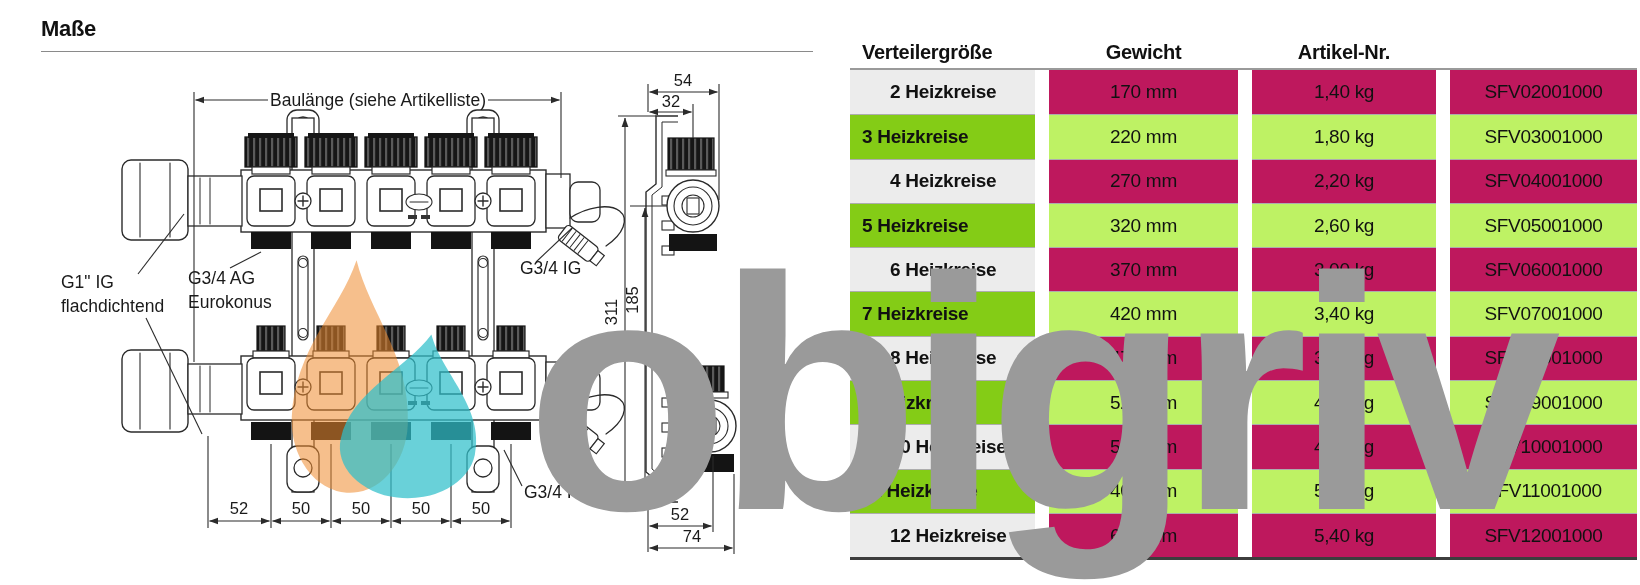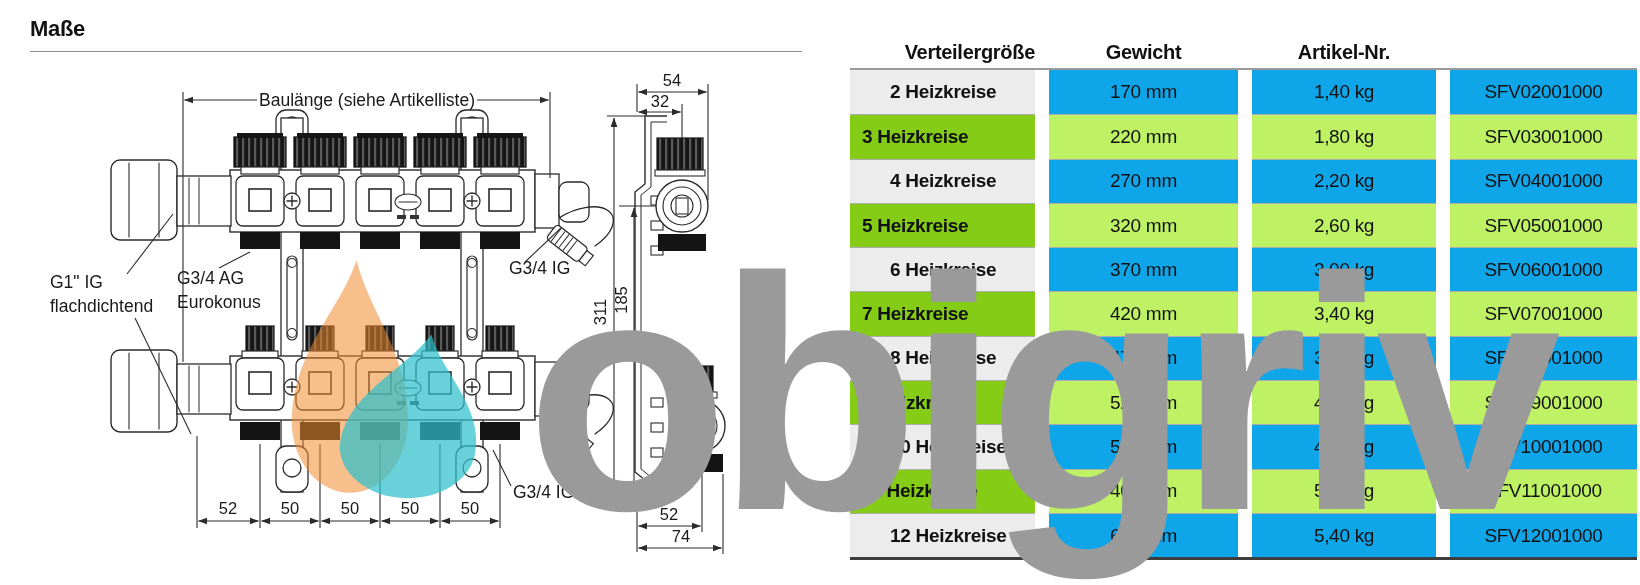--- a/index.html
+++ b/index.html
@@ -3,21 +3,21 @@
 <meta charset="utf-8">
 <style>
   html,body{margin:0;padding:0;}
   body{
     width:1640px;height:585px;position:relative;overflow:hidden;
     background:#ffffff;
     font-family:"Liberation Sans", sans-serif;
     color:#1a1a1a;
   }
   
-  .left-panel{position:absolute;left:5px;top:0;width:810px;height:585px;}
+  .left-panel{position:absolute;left:16px;top:0;width:810px;height:585px;}
   .page-title{
     position:absolute;left:25px;top:16px;
     font-size:22px;font-weight:bold;letter-spacing:-0.3px;color:#111;
   }
   .title-rule{
     position:absolute;left:25px;top:51px;width:772px;height:0;
     border-top:1.5px solid #8a8a8a;
   }
   .drawing-svg{position:absolute;left:0;top:0;}
 
@@ -26,33 +26,33 @@
     position:absolute;left:850px;top:24px;width:787px;
     letter-spacing:-0.3px;
   }
   .thead,.trow{
     display:grid;
     grid-template-columns:185px 189px 184px 187px;
     column-gap:14px;
   }
   .thead{height:40px;align-items:end;padding-bottom:4px;}
   .th{font-size:20px;font-weight:bold;text-align:center;color:#111;}
-  .th.first{text-align:right;padding-left:12px;}
+  .th.first{text-align:left;padding-left:12px;}
   .head-rule{border-top:2px solid #9a9a9a;}
   .trow{height:44.3px;}
   .td{
     display:flex;align-items:center;justify-content:center;
     font-size:19px;color:#111;background:#bef264;
   }
   .trow + .trow .td{border-top:1.5px solid #adadad;}
   .td.first{
     justify-content:flex-start;padding-left:12px;
     font-weight:bold;background:#84cc16;
   }
-  .trow.shade .td{background:#0ea5e9;}
+  .trow.shade .td{background:#be185d;}
   .trow.shade .td.first{background:#ececec;padding-left:40px;}
   .tbottom{border-top:3.5px solid #3d3d3d;}
 
   
   .watermark-layer{
     position:absolute;inset:0;overflow:hidden;pointer-events:none;z-index:50;
   }
   .watermark-text{
     position:absolute;left:526px;top:228px;
     font-size:332px;font-weight:bold;line-height:1;letter-spacing:-12px;

